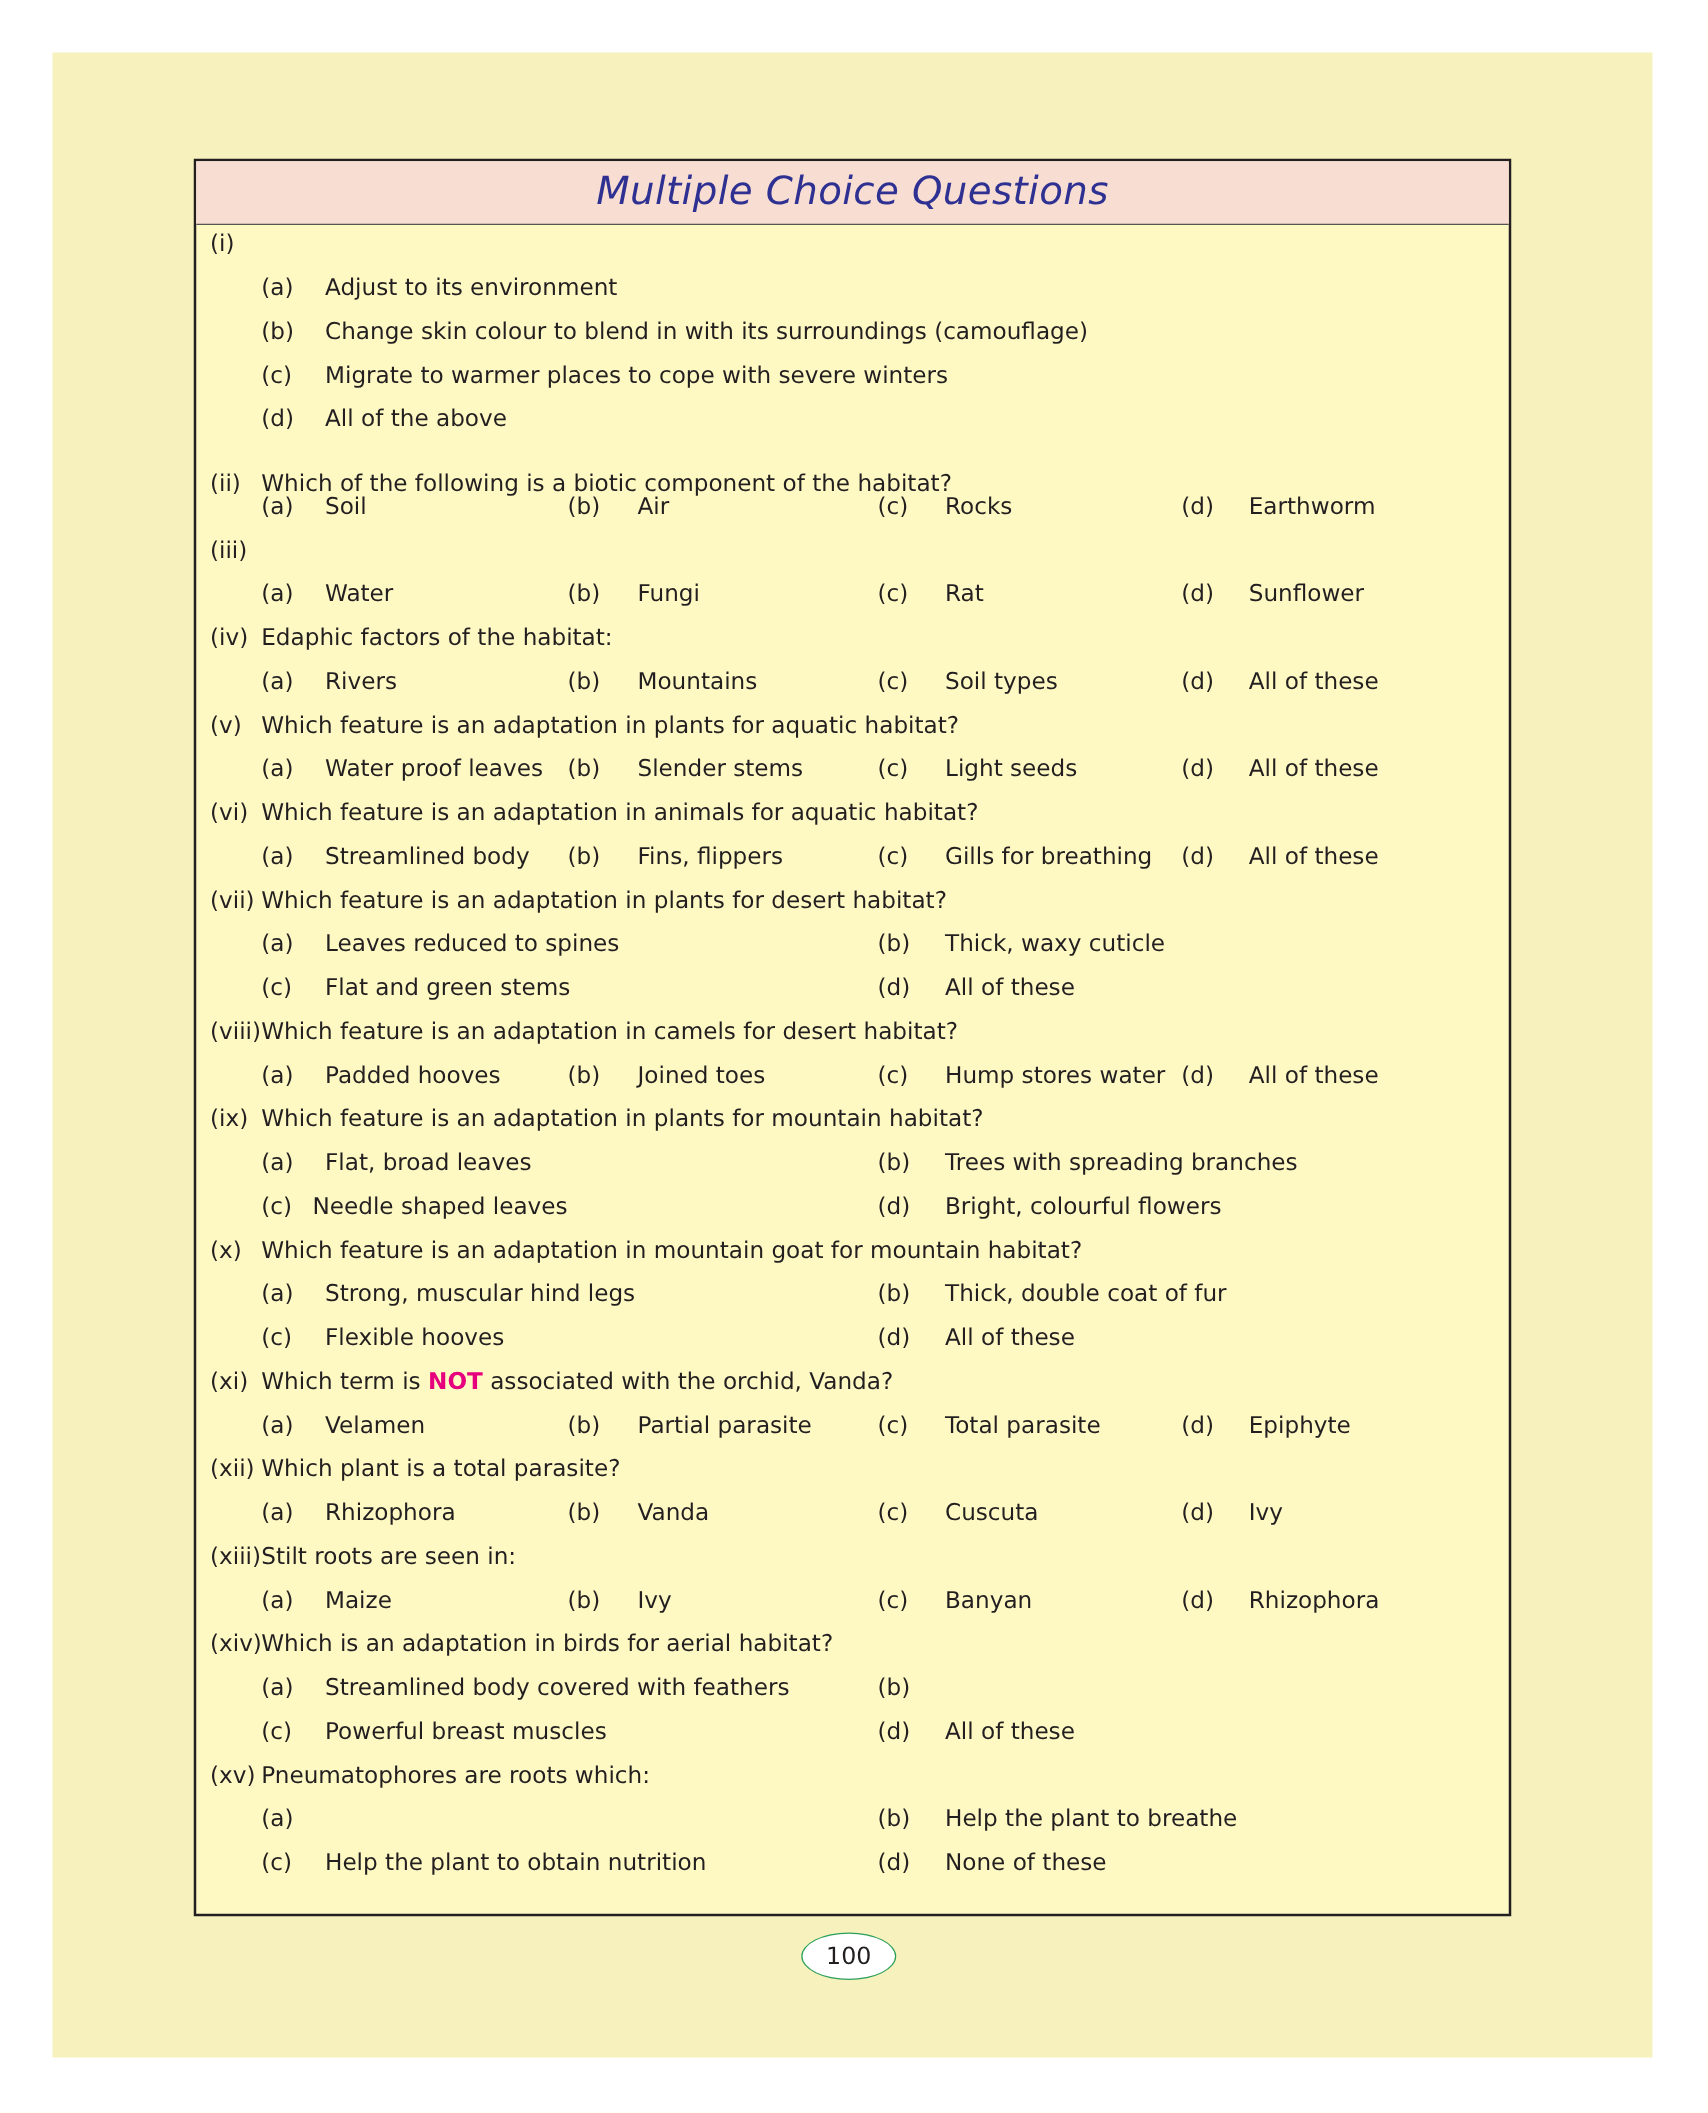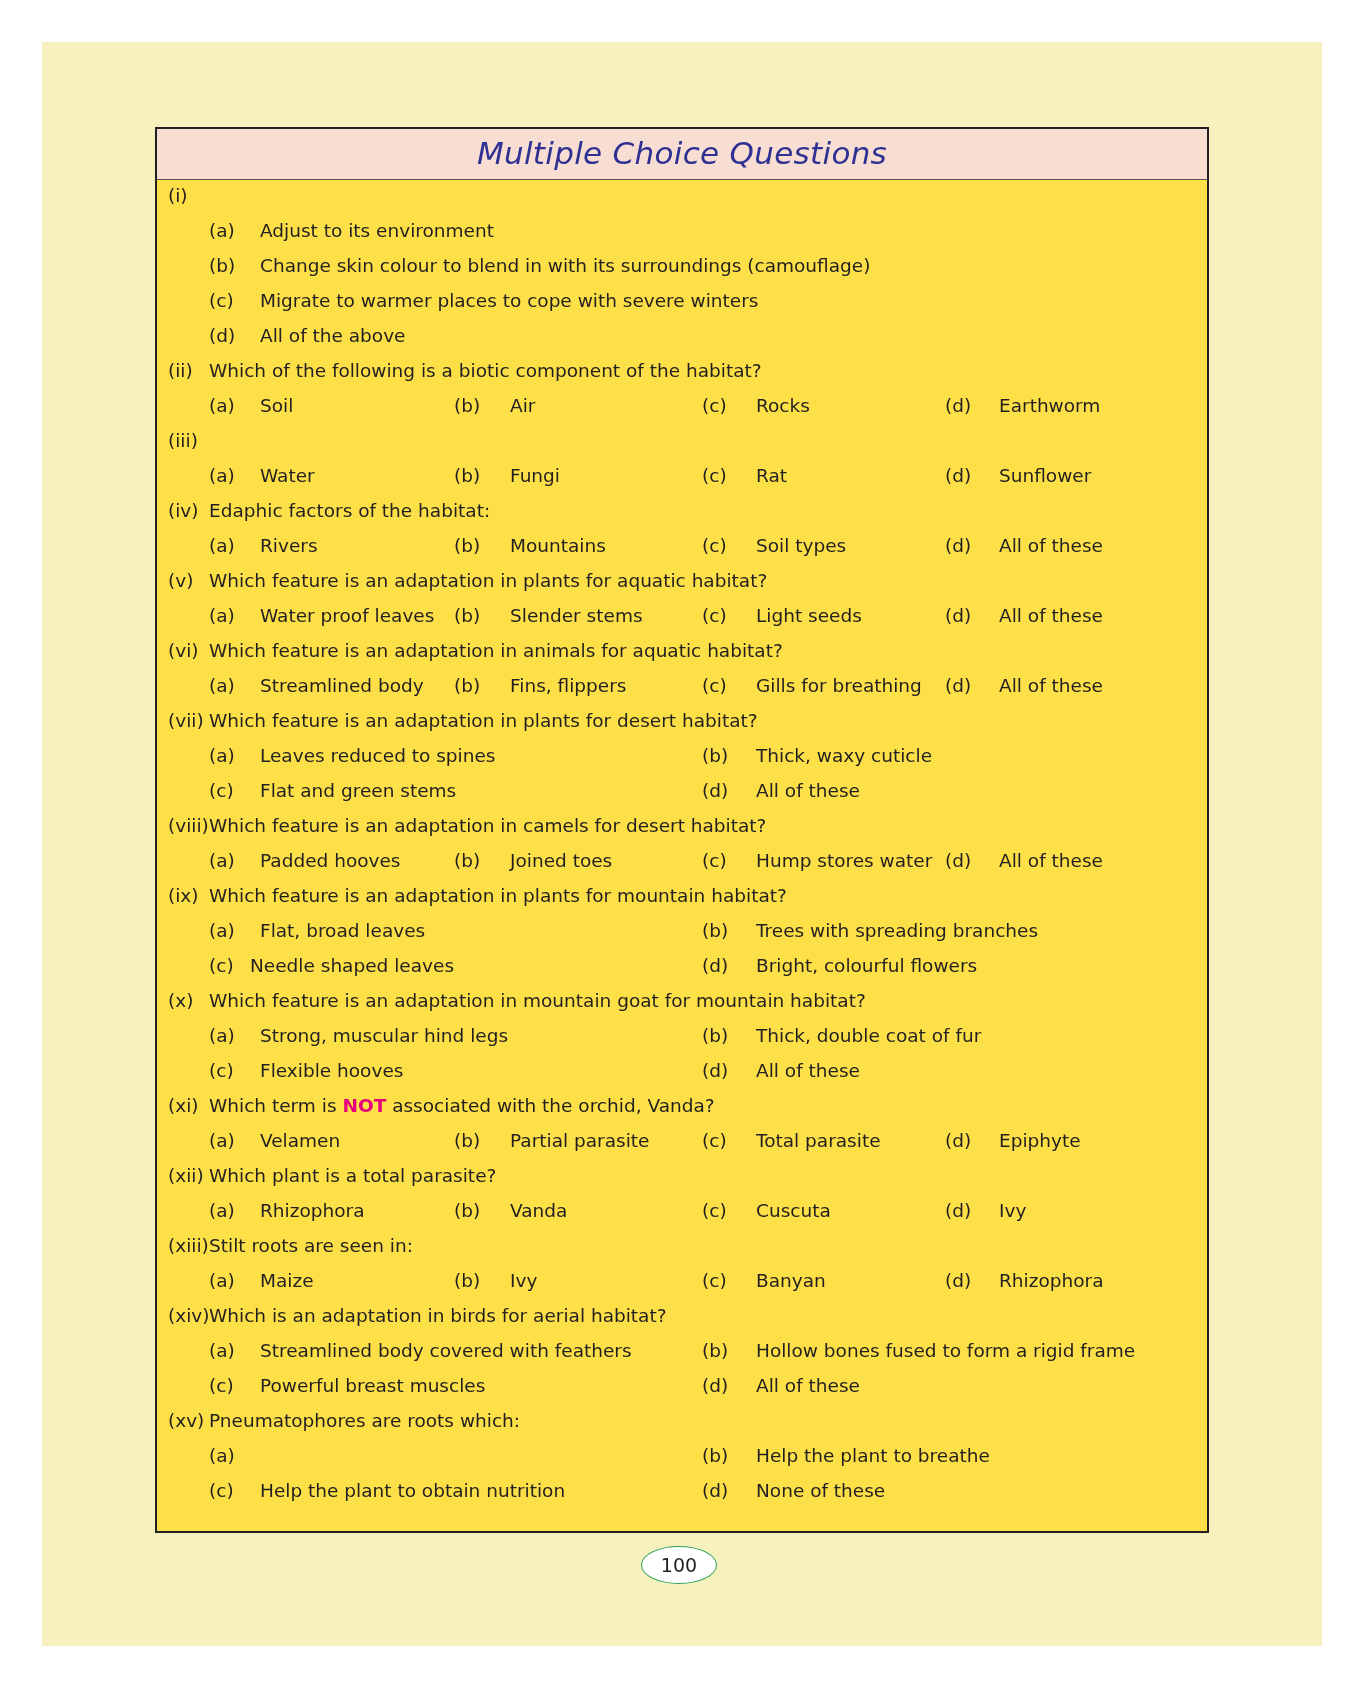--- a/index.html
+++ b/index.html
@@ -1,20 +1,20 @@
 <!DOCTYPE html>
 <html><head>
   <meta charset="utf-8">
   <style>
     html, body { margin: 0; padding: 0; background: #ffffff; }
     body { width: 1366px; height: 1690px; position: relative; overflow: hidden;
            font-family: "DejaVu Sans", sans-serif; color: #231f20; }
     .page { position: absolute; left: 42px; top: 42px; width: 1280px; height: 1604px; background: #f6f1bd; }
     .box { position: absolute; left: 155px; top: 127px; width: 1050px; height: 1402px;
-           border: 2px solid #231f20; background: #fde047; box-sizing: content-box; text-decoration: underline; }
+           border: 2px solid #231f20; background: #fef9c3; box-sizing: content-box; text-decoration: underline; }
     .box-header { position: absolute; left: 0; top: 0; width: 1050px; height: 50px; background: #f8ddd3;
                   border-bottom: 1.5px solid #555; }
     .title { position: absolute; left: 0; right: 0; top: 6px; text-align: center; font-size: 31px;
              font-style: italic; font-family: "DejaVu Sans", sans-serif; color: #2e3192; letter-spacing: 0.3px; }
     .rows { position: absolute; left: 0; top: 52px; width: 1050px; }
     .row { position: absolute; left: 0; height: 30px; width: 1050px; font-size: 18.5px; line-height: 30px; white-space: nowrap; }
     .qnum { position: absolute; left: 11px; }
     .qtext { position: absolute; left: 52px; }
     .mk { position: absolute; }
     .tx { position: absolute; }
@@ -44,21 +44,21 @@
         <span class="tx" style="left: 103px;">Change skin colour to blend in with its surroundings (camouflage)</span>
       </div>
       <div class="row" style="top: 105px;">
         <span class="mk" style="left: 52px;">(c)</span>
         <span class="tx" style="left: 103px;">Migrate to warmer places to cope with severe winters</span>
       </div>
       <div class="row" style="top: 140px;">
         <span class="mk" style="left: 52px;">(d)</span>
         <span class="tx" style="left: 103px;">All of the above</span>
       </div>
-      <div class="row" style="top: 175px; padding-left: 31px;">
+      <div class="row" style="top: 192px; padding-left: 31px;">
         <span class="qnum">(ii)</span>
         <span class="qtext">Which of the following is a biotic component of the habitat?</span>
       </div>
       <div class="row" style="top: 210px;">
         <span class="mk" style="left: 52px;">(a)</span>
         <span class="tx" style="left: 103px;">Soil</span>
         <span class="mk" style="left: 297px;">(b)</span>
         <span class="tx" style="left: 353px;">Air</span>
         <span class="mk" style="left: 545px;">(c)</span>
         <span class="tx" style="left: 599px;">Rocks</span>
@@ -225,21 +225,20 @@
         <span class="tx" style="left: 842px;">Rhizophora</span>
       </div>
       <div class="row" style="top: 1120px;">
         <span class="qnum">(xiv)</span>
         <span class="qtext">Which is an adaptation in birds for aerial habitat?</span>
       </div>
       <div class="row" style="top: 1155px;">
         <span class="mk" style="left: 52px;">(a)</span>
         <span class="tx" style="left: 103px;">Streamlined body covered with feathers</span>
         <span class="mk" style="left: 545px;">(b)</span>
-        <span class="tx" style="left: 599px;">Hollow bones fused to form a rigid frame</span>
       </div>
       <div class="row" style="top: 1190px;">
         <span class="mk" style="left: 52px;">(c)</span>
         <span class="tx" style="left: 103px;">Powerful breast muscles</span>
         <span class="mk" style="left: 545px;">(d)</span>
         <span class="tx" style="left: 599px;">All of these</span>
       </div>
       <div class="row" style="top: 1225px;">
         <span class="qnum">(xv)</span>
         <span class="qtext">Pneumatophores are roots which:</span>

